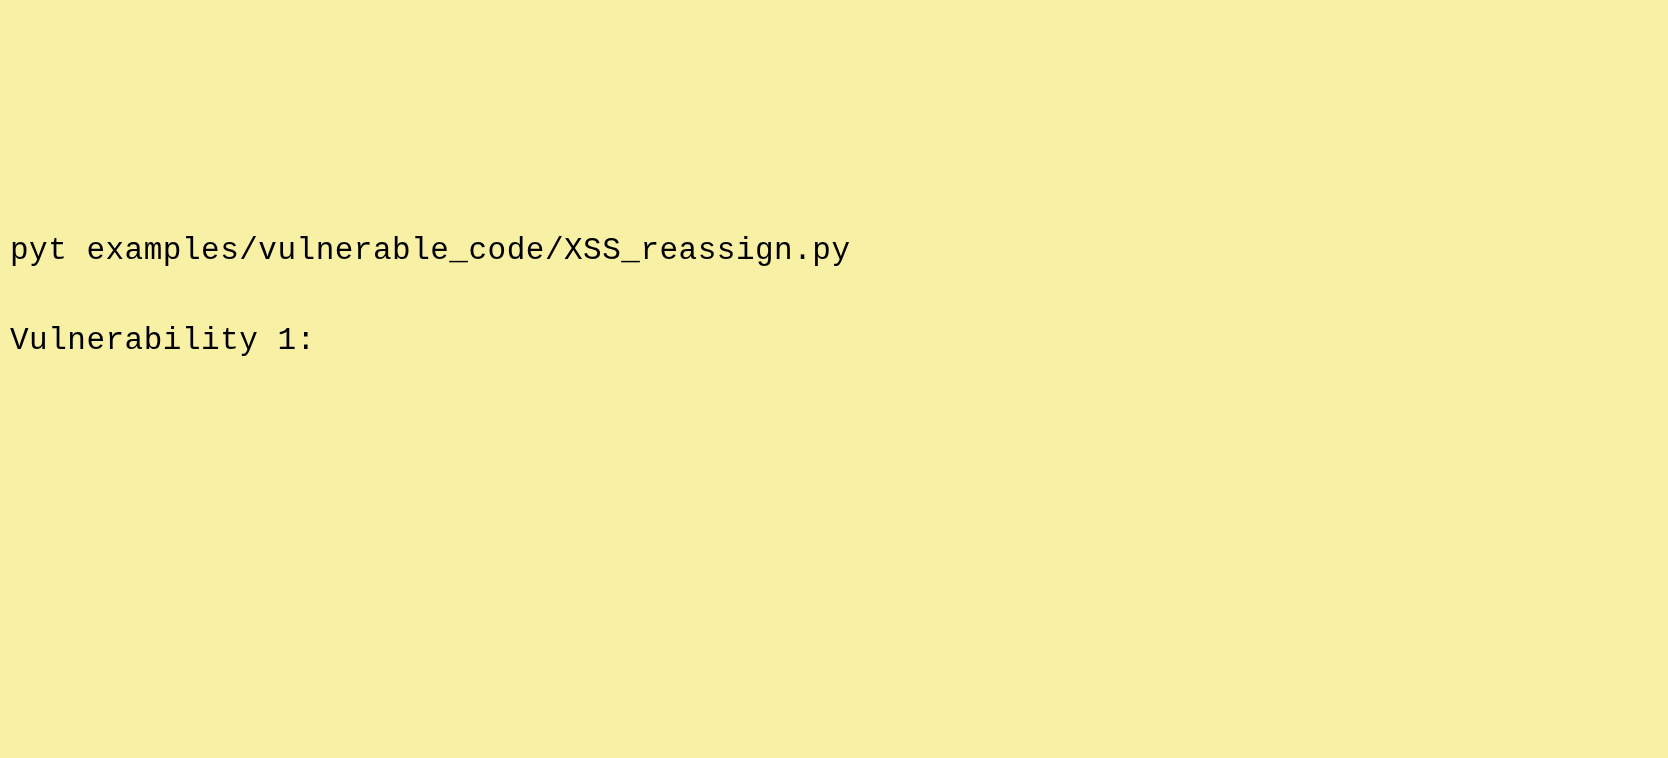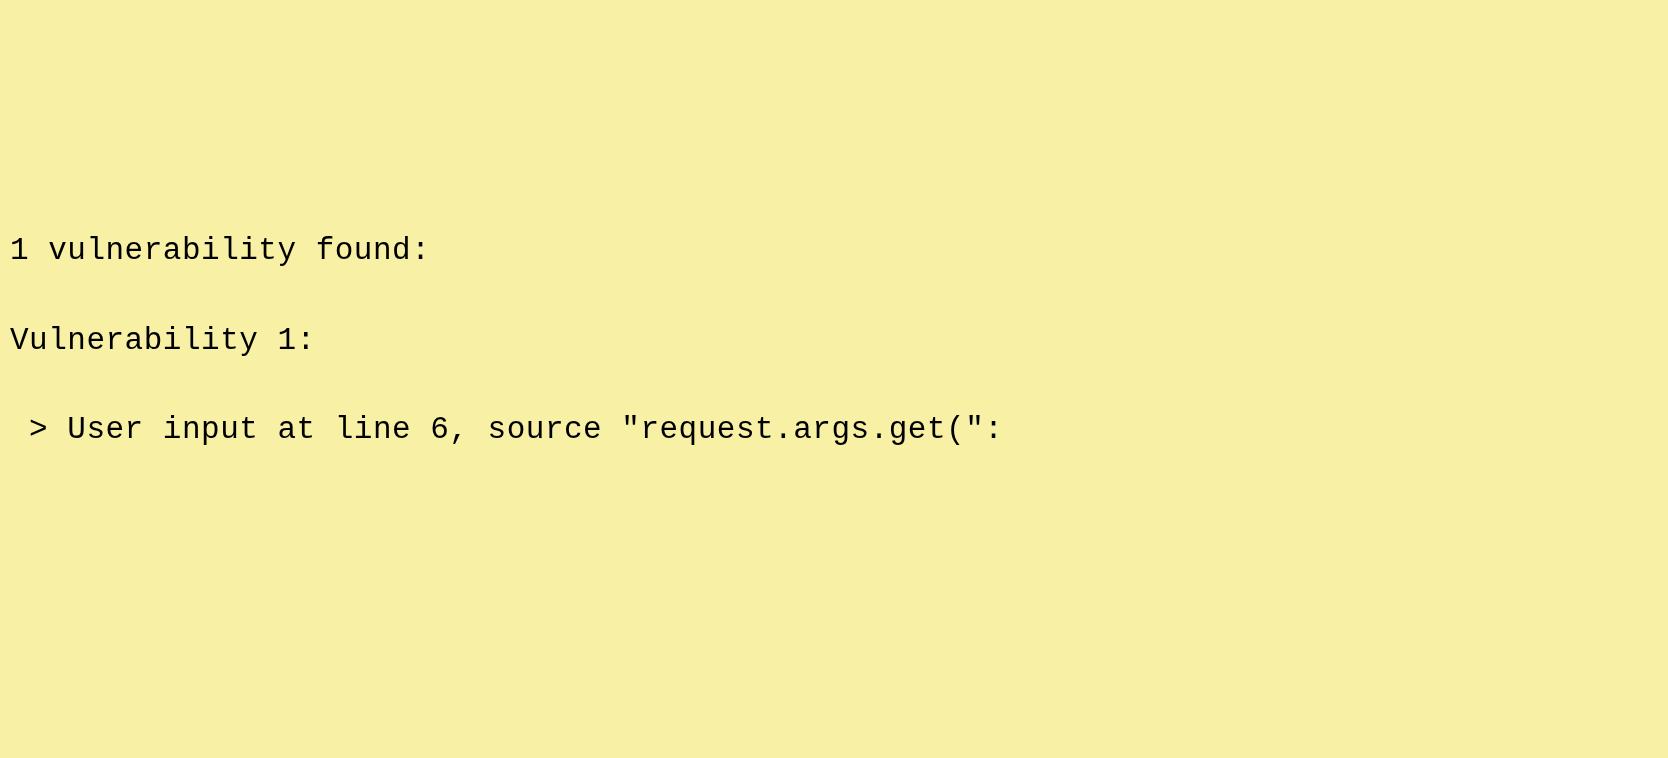--- a/index.html
+++ b/index.html
@@ -17,23 +17,22 @@
       letter-spacing: 0.5px;
     }
     .line { white-space: pre; }
   </style>
 </head>
 <body>
 
 
 
 <div>
-<div class="line">1 vulnerability found:</div>
+<div class="line">pyt examples/vulnerable_code/XSS_reassign.py</div>
 <div class="line">Vulnerability 1:</div>
-<div class="line"> &gt; User input at line 6, source "request.args.get(":</div>
 
 
 
 
 
 
 
 
 </div>
 

